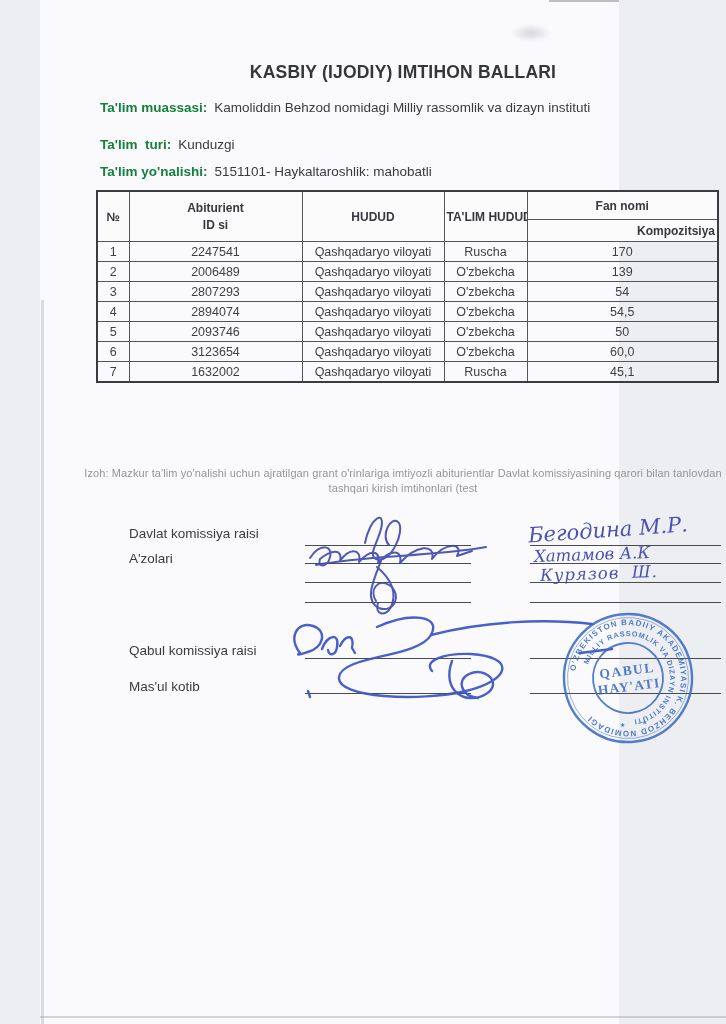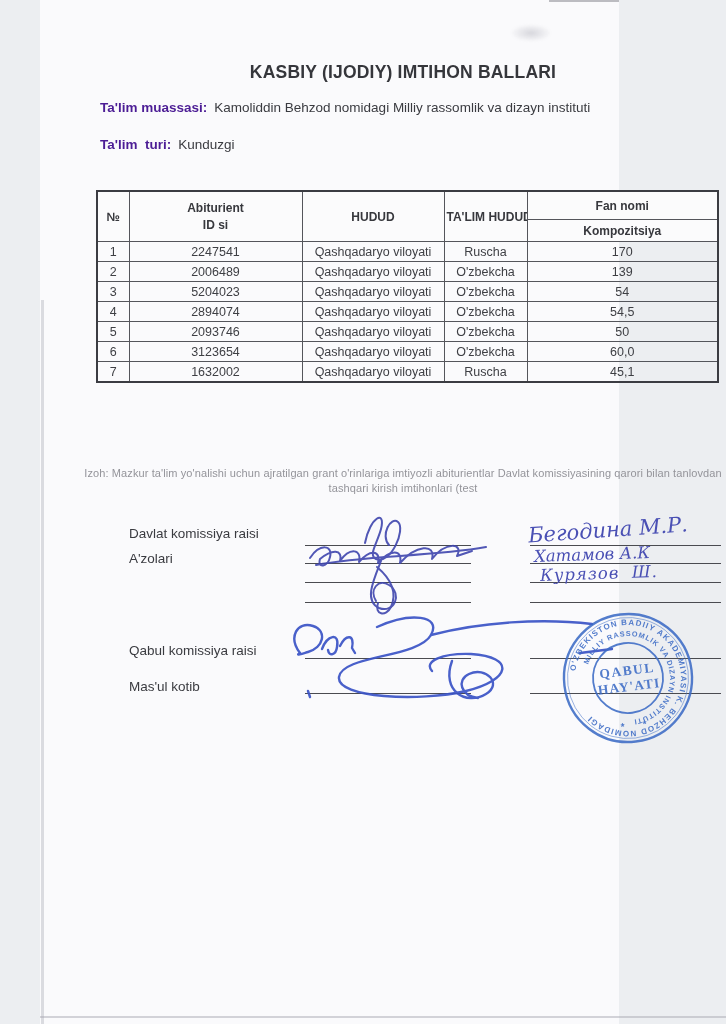--- a/index.html
+++ b/index.html
@@ -20,37 +20,37 @@
   .edge-bottom{position:absolute;left:0;top:1016px;width:726px;height:2px;background:#a9aab3;opacity:.5;}
   .edge-top-right{position:absolute;right:0;top:0;width:70px;height:2px;background:#7d7e86;opacity:.5;}
   .smudge{position:absolute;left:470px;top:24px;width:42px;height:18px;border-radius:50%;
     background:radial-gradient(ellipse at center,#b9b9c2 0%,rgba(185,185,194,0) 70%);opacity:.55;filter:blur(1px);}
 
   .title{
     position:absolute;left:0;top:62px;width:726px;text-align:center;
     font-size:17.5px;font-weight:bold;color:#35363b;letter-spacing:.2px;
   }
   .field{position:absolute;left:60px;font-size:13.5px;color:#3a3b40;white-space:pre;}
-  .field b{font-weight:bold;color:#4c1d95;}
+  .field b{font-weight:bold;color:#15803d;}
   .field span.val{margin-left:7px;font-weight:normal;}
   .f1{top:100px;} .f2{top:137px;} .f3{top:164px;}
 
   table.scores{
     position:absolute;left:56px;top:190px;width:621px;
     border-collapse:collapse;table-layout:fixed;
     font-size:12.5px;color:#3e3f44;
   }
   table.scores th,table.scores td{
     border:1px solid #54555b;padding:0 2px;text-align:center;vertical-align:middle;
     overflow:hidden;white-space:nowrap;
   }
   table.scores{border:2px solid #3b3c42;}
   table.scores th{font-size:12px;font-weight:bold;color:#37383d;background:#fbfbfc;}
   tr.hdr-top th{height:27px;}
-  tr.hdr-bot th{height:21px;}
+  tr.hdr-bot th{height:21px;text-align:right;}
   tr.datarow td{height:19px;}
   .two-line{line-height:1.35;}
 
   .note{
     position:absolute;left:30px;top:466px;width:666px;text-align:center;
     font-size:11px;line-height:15px;color:#94949a;letter-spacing:.1px;
   }
 
   .sig-label{position:absolute;left:89px;font-size:13.5px;color:#3a3b40;}
   .sl1{top:526px;} .sl2{top:551px;text-align:center;} .sl3{top:643px;} .sl4{top:679px;text-align:center;}
@@ -80,20 +80,21 @@
 
   <div class="edge-left"></div>
   <div class="edge-bottom"></div>
   <div class="edge-top-right"></div>
   <div class="smudge"></div>
 
   <div class="title">KASBIY (IJODIY)  IMTIHON BALLARI</div>
 
   <div class="field f1"><b>Ta'lim muassasi:</b><span class="val">Kamoliddin Behzod nomidagi Milliy rassomlik va dizayn instituti</span></div>
   <div class="field f2"><b>Ta'lim  turi:</b><span class="val">Kunduzgi</span></div>
+  <div class="field f3"><b>Ta'lim yo'nalishi:</b><span class="val">5151101- Haykaltaroshlik: mahobatli</span></div>
 
   <table class="scores">
     <colgroup>
       <col style="width:32px">
         <col style="width:173px">
         <col style="width:142px">
         <col style="width:83px">
         <col style="width:191px">
     </colgroup>
     <tbody>
@@ -121,21 +122,21 @@
     </tr>
     <tr class="datarow">
       <td>2</td>
           <td>2006489</td>
           <td>Qashqadaryo viloyati</td>
           <td>O'zbekcha</td>
           <td>139</td>
     </tr>
     <tr class="datarow">
       <td>3</td>
-          <td>5204023</td>
+          <td>2807293</td>
           <td>Qashqadaryo viloyati</td>
           <td>O'zbekcha</td>
           <td>54</td>
     </tr>
     <tr class="datarow">
       <td>4</td>
           <td>2894074</td>
           <td>Qashqadaryo viloyati</td>
           <td>O'zbekcha</td>
           <td>54,5</td>

